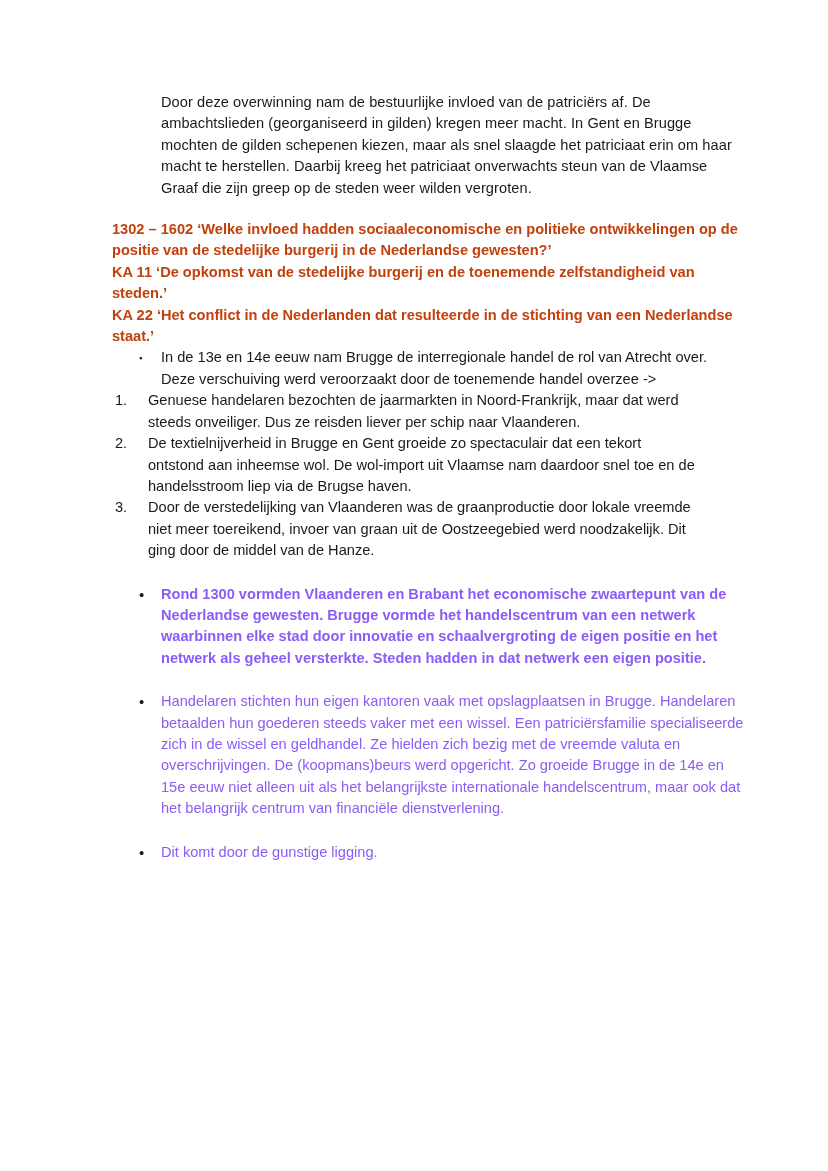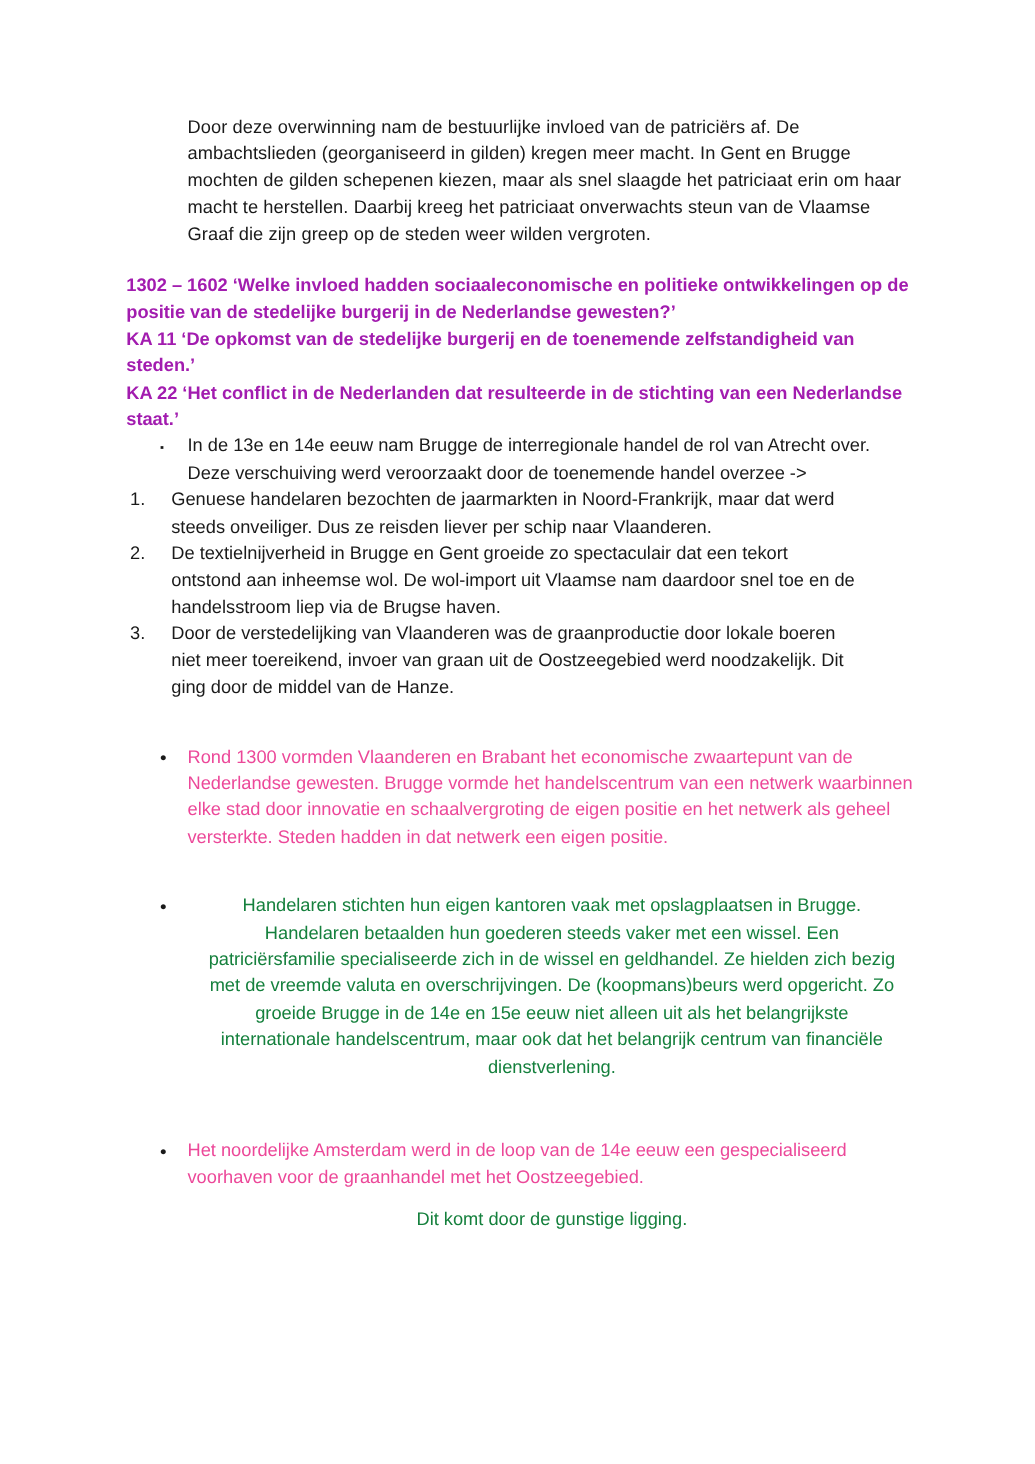--- a/index.html
+++ b/index.html
@@ -13,21 +13,21 @@
     width: 828px;
     height: 1171px;
     background: #ffffff;
     overflow: hidden;
     font-family: "Liberation Sans", "DejaVu Sans", sans-serif;
     color: #1a1a1a;
     -webkit-font-smoothing: antialiased;
   }
   .content {
     position: absolute;
-    left: 101px;
+    left: 112px;
     top: 92px;
     width: 632px;
   }
 
   
   .para {
     font-size: 14.6px;
     line-height: 21.4px;
     margin: 0;
     color: #1a1a1a;
@@ -39,21 +39,21 @@
   }
   .heading-block {
     margin: 0;
     padding-top: 20px;
   }
   .heading-line {
     font-size: 14.6px;
     line-height: 21.4px;
     font-weight: 700;
     margin: 0;
-    color: #a21caf;
+    color: #c2410c;
   }
 
   
   ul.lvl1, ol.lvl2 {
     margin: 0;
     padding: 0;
     list-style: none;
   }
   li.bullet-item {
     position: relative;
@@ -77,23 +77,22 @@
     line-height: 23px;
   }
   li.bullet-item .marker.disc {
     font-size: 15px;
     line-height: 21.4px;
   }
   li.bullet-item > .txt {
     display: block;
   }
   .bold-text {
-    font-weight: 400;
-    color: #ec4899;
-    margin-top: 12px;
+    font-weight: 700;
+    color: #8b5cf6;
   }
 
   
   ol.lvl2 {
     margin-top: 0;
   }
   li.num-item {
     position: relative;
     padding-left: 36px;
     font-size: 14.6px;
@@ -112,24 +111,23 @@
   li.num-item > .txt {
     display: block;
   }
 
   .gap-block {
     height: 22px;
   }
   .sub-para {
     font-size: 14.6px;
     line-height: 21.4px;
-    margin: 12px;
+    margin: 0;
     font-weight: 400;
-    color: #15803d;
-    text-align: center;
+    color: #8b5cf6;
   }
 </style>
 </head>
 <body>
 
 <div class="page">
   <div class="content">
 
     <p class="para indented">Door deze overwinning nam de bestuurlijke invloed van de patriciërs af. De ambachtslieden (georganiseerd in gilden) kregen meer macht. In Gent en Brugge mochten de gilden schepenen kiezen, maar als snel slaagde het patriciaat erin om haar macht te herstellen. Daarbij kreeg het patriciaat onverwachts steun van de Vlaamse Graaf die zijn greep op de steden weer wilden vergroten.</p>
 
@@ -150,21 +148,21 @@
       <li class="num-item">
         <span class="num">1.</span>
         <span class="txt">Genuese handelaren bezochten de jaarmarkten in Noord-Frankrijk, maar dat werd steeds onveiliger. Dus ze reisden liever per schip naar Vlaanderen.</span>
       </li>
       <li class="num-item">
         <span class="num">2.</span>
         <span class="txt">De textielnijverheid in Brugge en Gent groeide zo spectaculair dat een tekort ontstond aan inheemse wol. De wol-import uit Vlaamse nam daardoor snel toe en de handelsstroom liep via de Brugse haven.</span>
       </li>
       <li class="num-item">
         <span class="num">3.</span>
-        <span class="txt">Door de verstedelijking van Vlaanderen was de graanproductie door lokale boeren niet meer toereikend, invoer van graan uit de Oostzeegebied werd noodzakelijk. Dit ging door de middel van de Hanze.</span>
+        <span class="txt">Door de verstedelijking van Vlaanderen was de graanproductie door lokale vreemde niet meer toereikend, invoer van graan uit de Oostzeegebied werd noodzakelijk. Dit ging door de middel van de Hanze.</span>
       </li>
     </ol>
 
     <div class="gap-block"></div>
 
     <ul class="lvl1">
 
       <li class="bullet-item">
         <span class="marker disc">•</span>
         <span class="txt bold-text">Rond 1300 vormden Vlaanderen en Brabant het economische zwaartepunt van de Nederlandse gewesten. Brugge vormde het handelscentrum van een netwerk waarbinnen elke stad door innovatie en schaalvergroting de eigen positie en het netwerk als geheel versterkte. Steden hadden in dat netwerk een eigen positie.</span>
@@ -174,20 +172,19 @@
 
       <li class="bullet-item">
         <span class="marker disc">•</span>
         <span class="txt sub-para">Handelaren stichten hun eigen kantoren vaak met opslagplaatsen in Brugge. Handelaren betaalden hun goederen steeds vaker met een wissel. Een patriciërsfamilie specialiseerde zich in de wissel en geldhandel. Ze hielden zich bezig met de vreemde valuta en overschrijvingen. De (koopmans)beurs werd opgericht. Zo groeide Brugge in de 14e en 15e eeuw niet alleen uit als het belangrijkste internationale handelscentrum, maar ook dat het belangrijk centrum van financiële dienstverlening.</span>
       </li>
 
       <div class="gap-block"></div>
 
       <li class="bullet-item">
         <span class="marker disc">•</span>
-        <span class="txt bold-text">Het noordelijke Amsterdam werd in de loop van de 14e eeuw een gespecialiseerd voorhaven voor de graanhandel met het Oostzeegebied.</span>
         <span class="txt sub-para">Dit komt door de gunstige ligging.</span>
       </li>
 
     </ul>
 
   </div>
 </div>
 
 </body></html>

